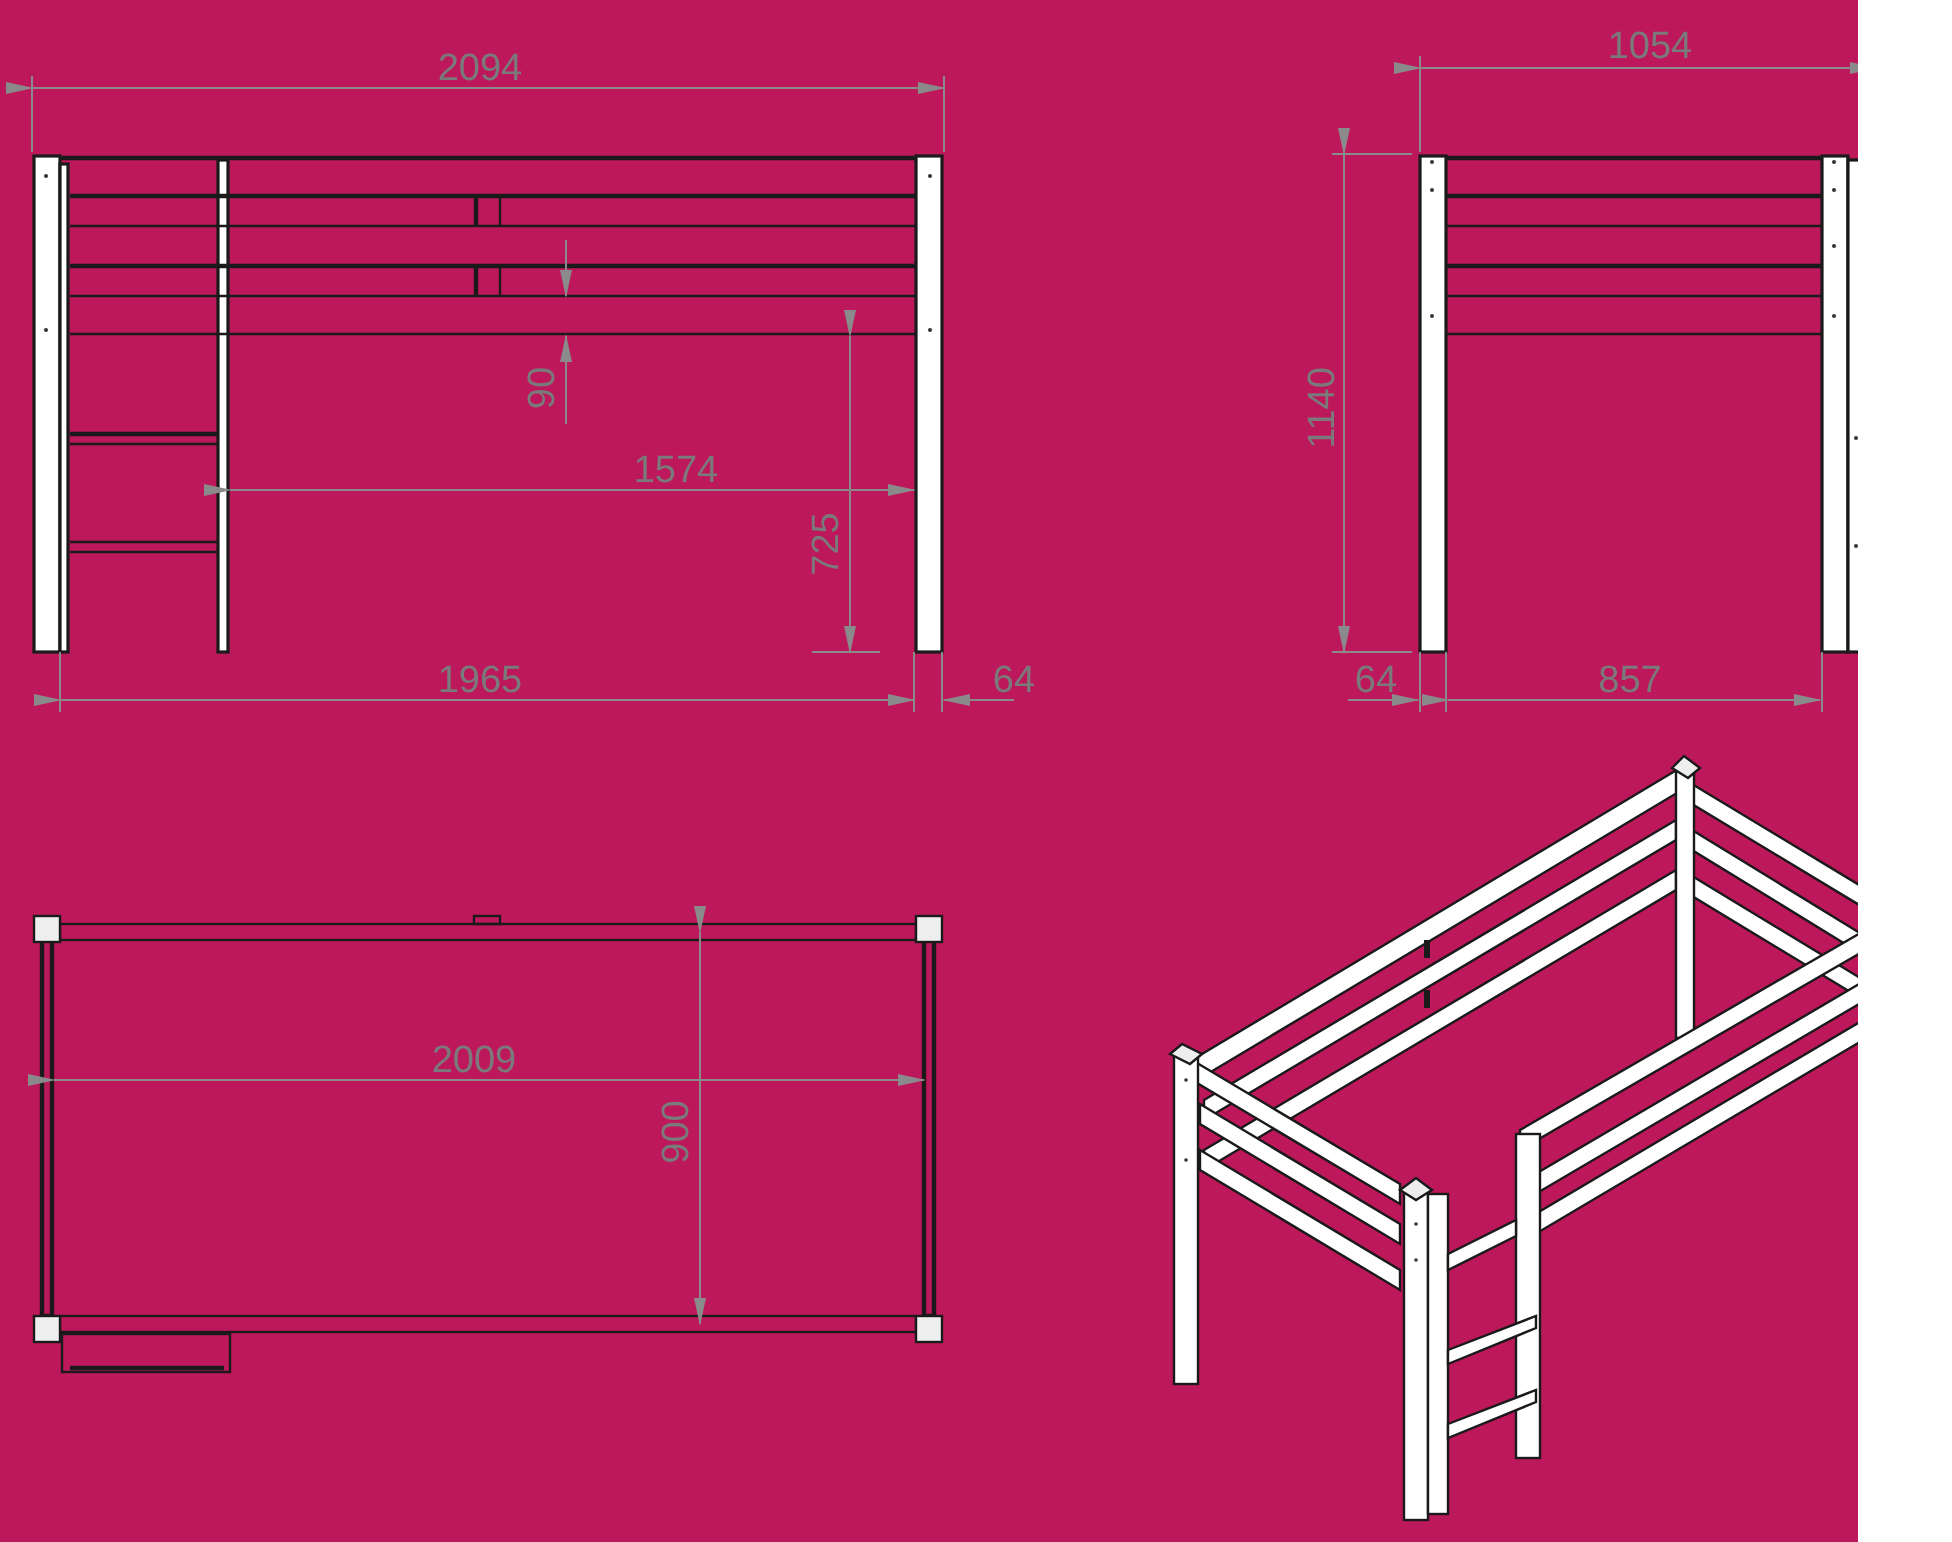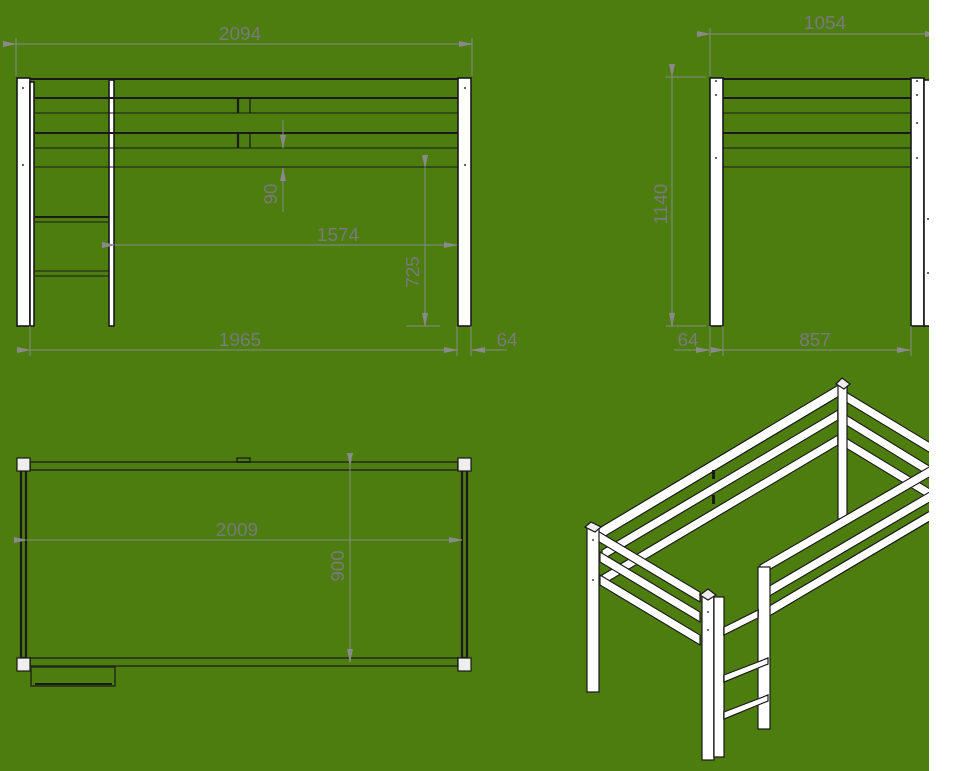--- a/index.html
+++ b/index.html
@@ -1,16 +1,16 @@
 <!DOCTYPE html>
 <html><head>
 <meta charset="utf-8">
 <style>
   html,body{margin:0;padding:0;background:#ffffff;}
-  #canvas{position:relative;width:929px;height:771px;overflow:hidden;background:#4d7c0f;}
+  #canvas{position:relative;width:929px;height:771px;overflow:hidden;background:#be185d;}
   svg{position:absolute;left:0;top:0;}
   .dim-text{font-family:"Liberation Sans","DejaVu Sans",sans-serif;font-size:19px;fill:#7a7a7a;}
   .ln{stroke:#1a1a1a;fill:none;}
   .thk{stroke-width:2.2;}
   .thn{stroke-width:1.2;}
   .dim{stroke:#8a8a8a;stroke-width:1;fill:none;}
   .arrow{fill:#8a8a8a;}
   .post{fill:#fff;stroke:#1a1a1a;stroke-width:1.6;}
   .cap{fill:#eeeeee;stroke:#1a1a1a;stroke-width:1.2;}
   .dot{fill:#333;}

